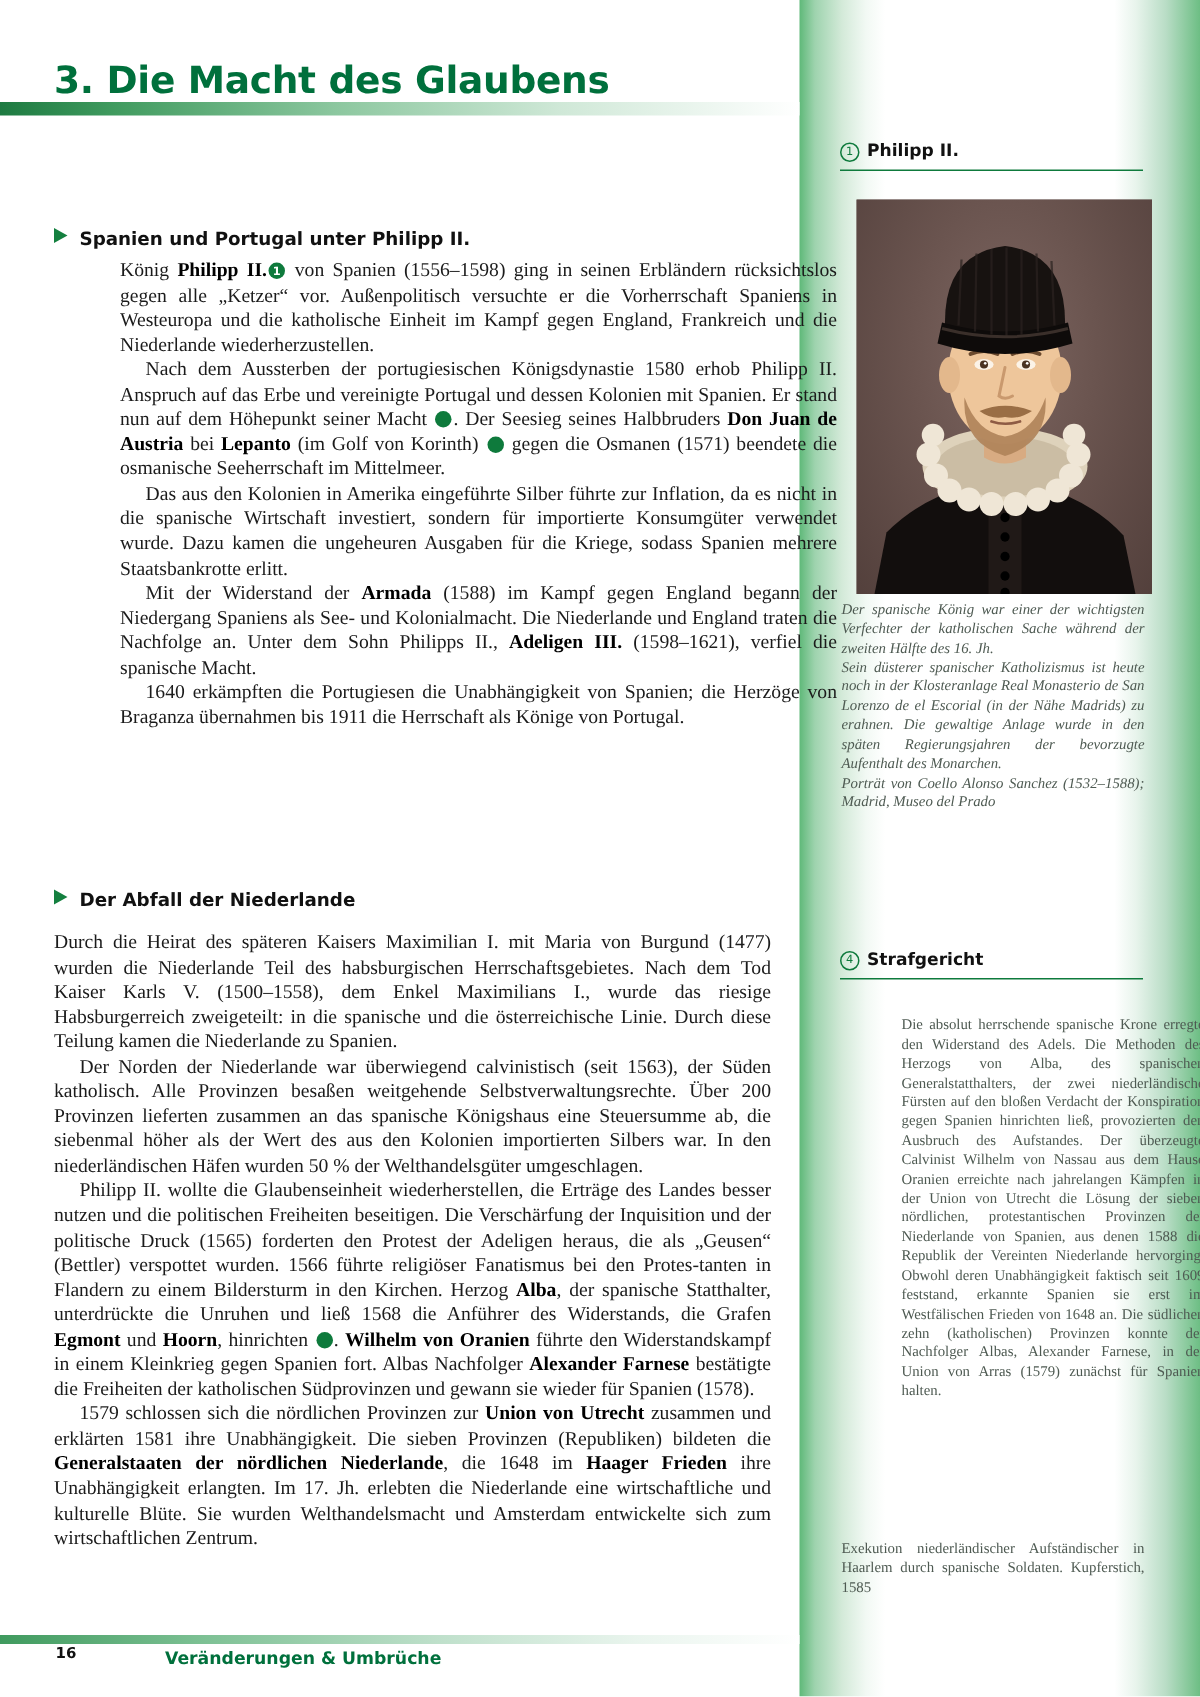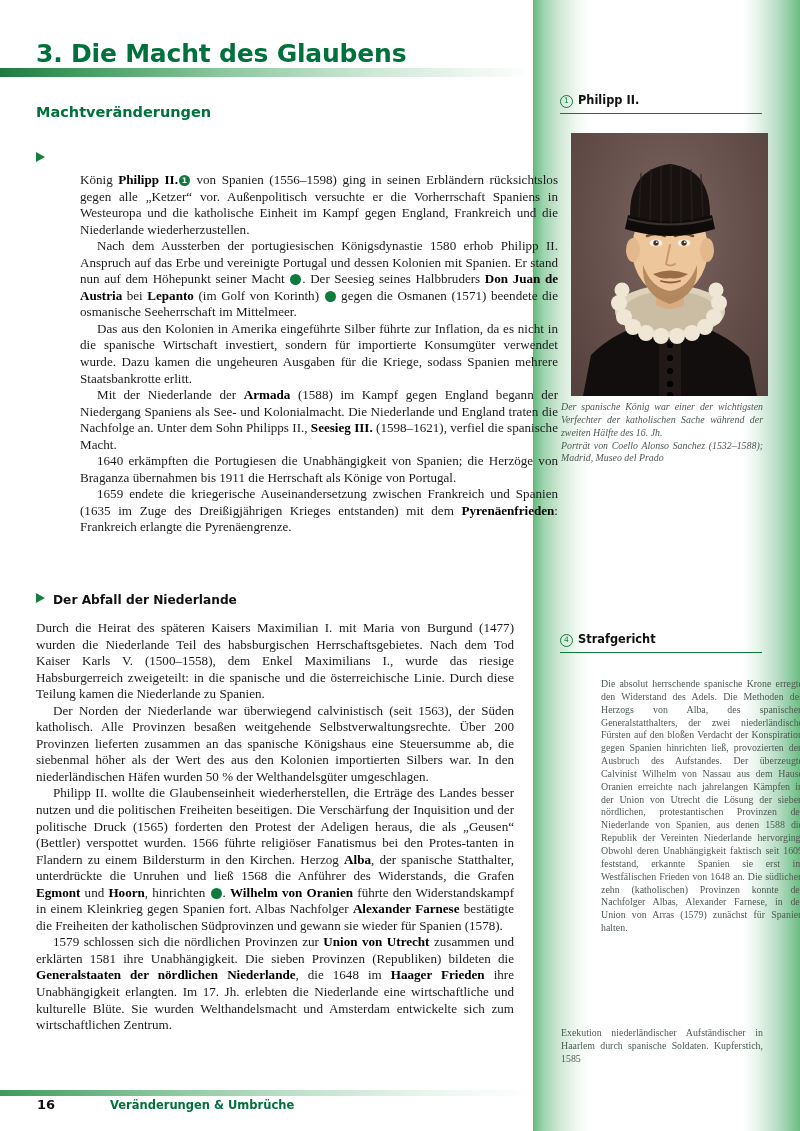--- a/index.html
+++ b/index.html
@@ -83,21 +83,21 @@
     margin:0 1px;
   }
 
   
   .footer-rule{
     position:absolute;left:0;top:1090px;width:533px;height:6px;
     background:linear-gradient(to right,#3f9a5e 0%,#7cc093 25%,#bfe0cb 55%,#eaf5ee 80%,#ffffff 100%);
   }
   .footer-page{
     position:absolute;left:37px;top:1097px;
-    font-family:"DejaVu Sans",sans-serif;font-weight:bold;font-size:13px;color:#111;
+    font-family:"DejaVu Sans",sans-serif;font-weight:bold;font-size:10px;color:#111;
   }
   .footer-text{
     position:absolute;left:110px;top:1098px;
     font-family:"DejaVu Sans",sans-serif;font-weight:bold;font-size:11.5px;color:#00703c;
   }
 
   
   .side-col{position:absolute;left:560px;top:0;width:208px;height:955px;}
 
   .side-head{
@@ -153,33 +153,31 @@
 <div class="page">
 
   <div class="green-band"></div>
   <div class="green-band right-edge"></div>
 
   <div class="main-col">
 
     <h1 class="chapter-title">3. Die Macht des Glaubens</h1>
     <div class="title-rule"></div>
 
-    <h2 class="section-title">Machtveränderungen</h2>
 
     <h3 class="subhead" id="subhead-1">
-      <span class="tri"></span>
+      <span class="tri"></span><span>Spanien und Portugal unter Philipp II.</span>
     </h3>
 
     <div class="body-block" id="body-1">
       <p><span>König </span><b>Philipp II.</b><span class="num">1</span><span> von Spanien (1556–1598) ging in seinen Erbländern rücksichtslos gegen alle „Ketzer“ vor. Außenpolitisch versuchte er die Vorherrschaft Spaniens in Westeuropa und die katholische Einheit im Kampf gegen England, Frankreich und die Niederlande wiederherzustellen.</span></p>
       <p class="ind"><span>Nach dem Aussterben der portugiesischen Königsdynastie 1580 erhob Philipp II. Anspruch auf das Erbe und vereinigte Portugal und dessen Kolonien mit Spanien. Er stand nun auf dem Höhepunkt seiner Macht </span><span class="num">2</span><span>. Der Seesieg seines Halbbruders </span><b>Don Juan de Austria</b><span> bei </span><b>Lepanto</b><span> (im Golf von Korinth) </span><span class="num">3</span><span> gegen die Osmanen (1571) beendete die osmanische Seeherrschaft im Mittelmeer.</span></p>
       <p class="ind">Das aus den Kolonien in Amerika eingeführte Silber führte zur Inflation, da es nicht in die spanische Wirtschaft investiert, sondern für importierte Konsumgüter verwendet wurde. Dazu kamen die ungeheuren Ausgaben für die Kriege, sodass Spanien mehrere Staatsbankrotte erlitt.</p>
-      <p class="ind"><span>Mit der Niederlande der </span><b>Armada</b><span> (1588) im Kampf gegen England begann der Niedergang Spaniens als See- und Kolonialmacht. Die Niederlande und England traten die Nachfolge an. Unter dem Sohn Philipps II., </span><b>Seesieg III.</b><span> (1598–1621), verfiel die spanische Macht.</span></p>
+      <p class="ind"><span>Mit der Widerstand der </span><b>Armada</b><span> (1588) im Kampf gegen England begann der Niedergang Spaniens als See- und Kolonialmacht. Die Niederlande und England traten die Nachfolge an. Unter dem Sohn Philipps II., </span><b>Adeligen III.</b><span> (1598–1621), verfiel die spanische Macht.</span></p>
       <p class="ind">1640 erkämpften die Portugiesen die Unabhängigkeit von Spanien; die Herzöge von Braganza übernahmen bis 1911 die Herrschaft als Könige von Portugal.</p>
-      <p class="ind"><span>1659 endete die kriegerische Auseinandersetzung zwischen Frankreich und Spanien (1635 im Zuge des Dreißigjährigen Krieges entstanden) mit dem </span><b>Pyrenäenfrieden</b><span>: Frankreich erlangte die Pyrenäengrenze.</span></p>
     </div>
 
     <h3 class="subhead" id="subhead-2">
       <span class="tri"></span><span>Der Abfall der Niederlande</span>
     </h3>
 
     <div class="body-block" id="body-2">
       <p>Durch die Heirat des späteren Kaisers Maximilian I. mit Maria von Burgund (1477) wurden die Niederlande Teil des habsburgischen Herrschaftsgebietes. Nach dem Tod Kaiser Karls V. (1500–1558), dem Enkel Maximilians I., wurde das riesige Habsburgerreich zweigeteilt: in die spanische und die österreichische Linie. Durch diese Teilung kamen die Niederlande zu Spanien.</p>
       <p class="ind">Der Norden der Niederlande war überwiegend calvinistisch (seit 1563), der Süden katholisch. Alle Provinzen besaßen weitgehende Selbstverwaltungsrechte. Über 200 Provinzen lieferten zusammen an das spanische Königshaus eine Steuersumme ab, die siebenmal höher als der Wert des aus den Kolonien importierten Silbers war. In den niederländischen Häfen wurden 50 % der Welthandelsgüter umgeschlagen.</p>
       <p class="ind"><span>Philipp II. wollte die Glaubenseinheit wiederherstellen, die Erträge des Landes besser nutzen und die politischen Freiheiten beseitigen. Die Verschärfung der Inquisition und der politische Druck (1565) forderten den Protest der Adeligen heraus, die als „Geusen“ (Bettler) verspottet wurden. 1566 führte religiöser Fanatismus bei den Protes-tanten in Flandern zu einem Bildersturm in den Kirchen. Herzog </span><b>Alba</b><span>, der spanische Statthalter, unterdrückte die Unruhen und ließ 1568 die Anführer des Widerstands, die Grafen </span><b>Egmont</b><span> und </span><b>Hoorn</b><span>, hinrichten </span><span class="num">4</span><span>. </span><b>Wilhelm von Oranien</b><span> führte den Widerstandskampf in einem Kleinkrieg gegen Spanien fort. Albas Nachfolger </span><b>Alexander Farnese</b><span> bestätigte die Freiheiten der katholischen Südprovinzen und gewann sie wieder für Spanien (1578).</span></p>
@@ -193,20 +191,21 @@
 
   <div class="side-col">
 
     <div class="side-head" id="side-head-1">
       <span class="cnum">1</span><span>Philipp II.</span>
     </div>
     <div class="side-rule" id="side-rule-1"></div>
 
     <div class="side-text" id="side-cap-1">
       <p>Der spanische König war einer der wichtigsten Verfechter der katholischen Sache während der zweiten Hälfte des 16. Jh.</p>
+      <p>Sein düsterer spanischer Katholizismus ist heute noch in der Klosteranlage Real Monasterio de San Lorenzo de el Escorial (in der Nähe Madrids) zu erahnen. Die gewaltige Anlage wurde in den späten Regierungsjahren der bevorzugte Aufenthalt des Monarchen.</p>
       <p>Porträt von Coello Alonso Sanchez (1532–1588); Madrid, Museo del Prado</p>
     </div>
 
     <div class="side-head" id="side-head-2">
       <span class="cnum">4</span><span>Strafgericht</span>
     </div>
     <div class="side-rule" id="side-rule-2"></div>
 
     <div class="side-text" id="side-body-2">
       <p>Die absolut herrschende spanische Krone erregte den Widerstand des Adels. Die Methoden des Herzogs von Alba, des spanischen Generalstatthalters, der zwei niederländische Fürsten auf den bloßen Verdacht der Konspiration gegen Spanien hinrichten ließ, provozierten den Ausbruch des Aufstandes. Der überzeugte Calvinist Wilhelm von Nassau aus dem Hause Oranien erreichte nach jahrelangen Kämpfen in der Union von Utrecht die Lösung der sieben nördlichen, protestantischen Provinzen der Niederlande von Spanien, aus denen 1588 die Republik der Vereinten Niederlande hervorging. Obwohl deren Unabhängigkeit faktisch seit 1609 feststand, erkannte Spanien sie erst im Westfälischen Frieden von 1648 an. Die südlichen zehn (katholischen) Provinzen konnte der Nachfolger Albas, Alexander Farnese, in der Union von Arras (1579) zunächst für Spanien halten.</p>

